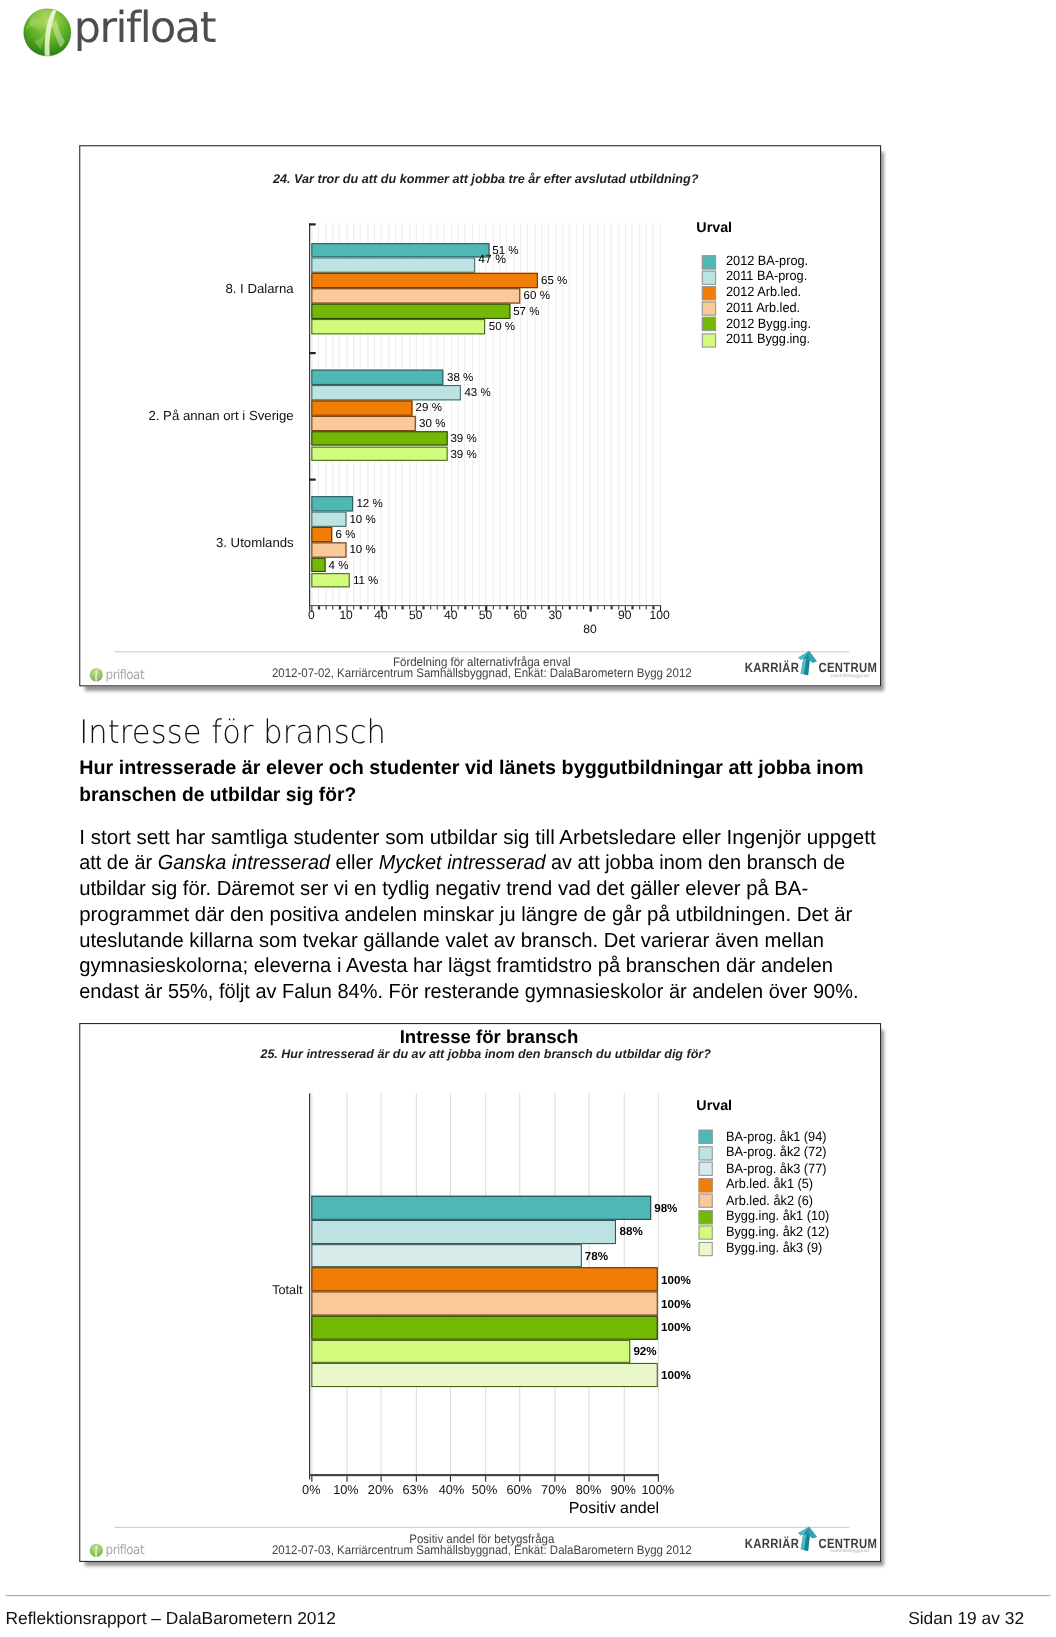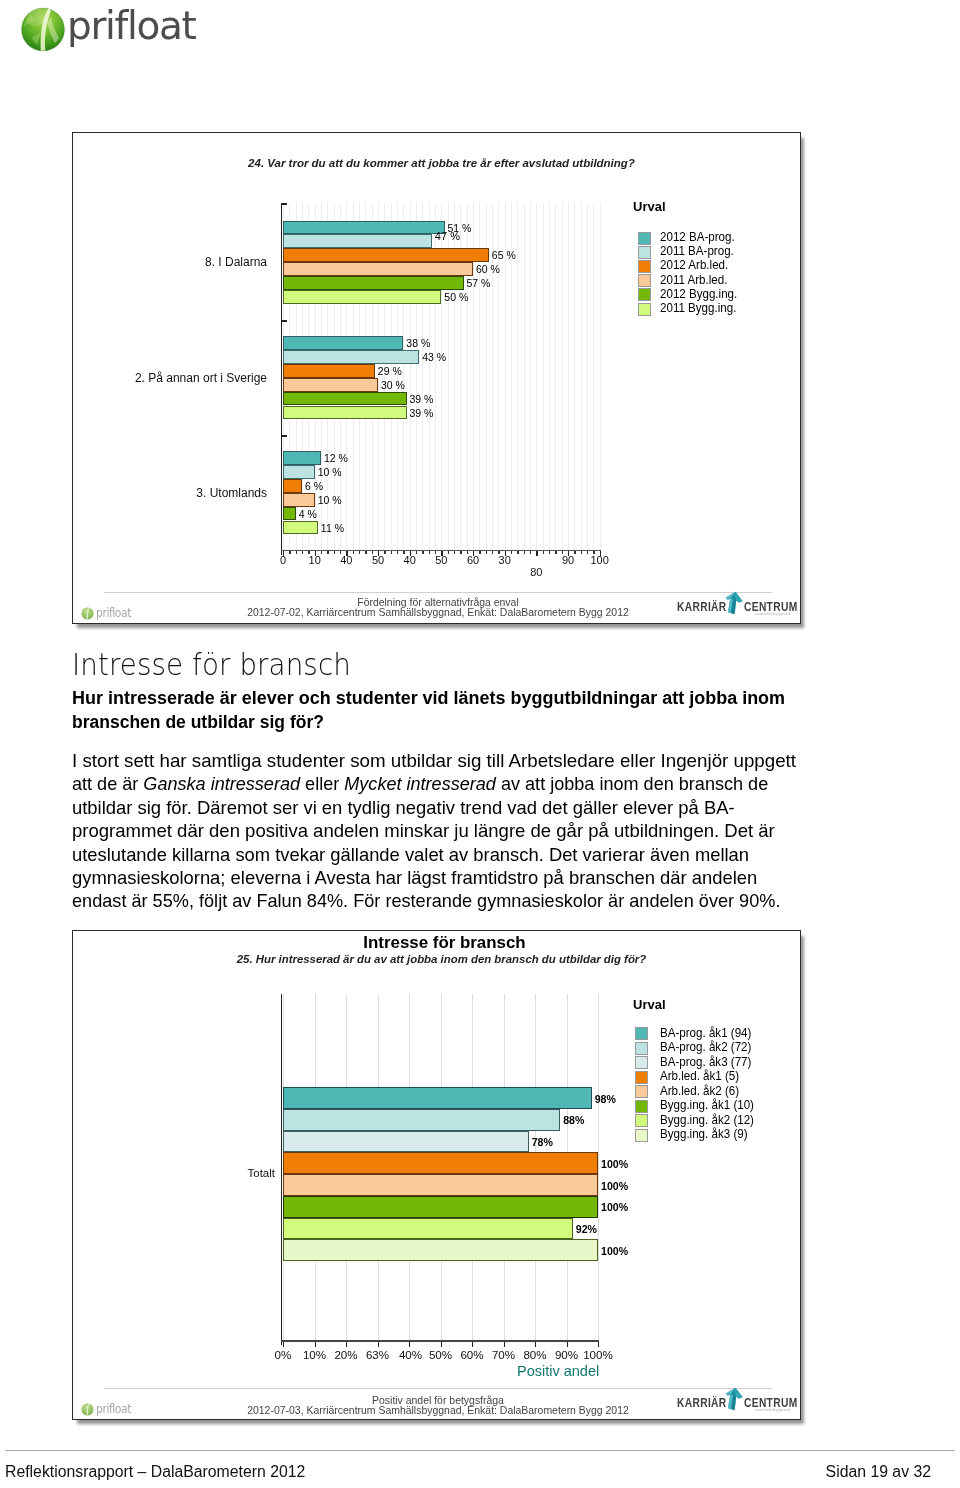--- a/index.html
+++ b/index.html
@@ -385,21 +385,21 @@
       <div class="legend-lb" style="left: 587px; top: 138.15px; font-size: 12.2px; white-space: nowrap; transform: scaleX(0.95); transform-origin: left center;">Arb.led. åk1 (5)</div>
       <div class="legend-sw" style="left: 562px; top: 154.2px; width: 11px; height: 11px; background: rgb(250, 201, 154); border-color: rgb(154, 154, 154);"></div>
       <div class="legend-lb" style="left: 587px; top: 152.7px; font-size: 12.2px; white-space: nowrap; transform: scaleX(0.95); transform-origin: left center;">Arb.led. åk2 (6)</div>
       <div class="legend-sw" style="left: 562px; top: 168.75px; width: 11px; height: 11px; background: rgb(114, 184, 4); border-color: rgb(154, 154, 154);"></div>
       <div class="legend-lb" style="left: 587px; top: 167.25px; font-size: 12.2px; white-space: nowrap; transform: scaleX(0.95); transform-origin: left center;">Bygg.ing. åk1 (10)</div>
       <div class="legend-sw" style="left: 562px; top: 183.3px; width: 11px; height: 11px; background: rgb(210, 250, 125); border-color: rgb(154, 154, 154);"></div>
       <div class="legend-lb" style="left: 587px; top: 181.8px; font-size: 12.2px; white-space: nowrap; transform: scaleX(0.95); transform-origin: left center;">Bygg.ing. åk2 (12)</div>
       <div class="legend-sw" style="left: 562px; top: 197.85px; width: 11px; height: 11px; background: rgb(232, 248, 200); border-color: rgb(154, 154, 154);"></div>
       <div class="legend-lb" style="left: 587px; top: 196.35px; font-size: 12.2px; white-space: nowrap; transform: scaleX(0.95); transform-origin: left center;">Bygg.ing. åk3 (9)</div>
     </div>
-  <div class="axis-title" style="left:444px;top:432px;font-size:14.5px;color:#0f766e;">Positiv andel</div>
+  <div class="axis-title" style="left:444px;top:432px;font-size:14.5px;color:#000000;">Positiv andel</div>
   <div class="footer-rule" style="left:31px;top:457px;width:668px;"></div>
   <div class="foot-txt" style="top:463px;">Positiv andel för betygsfråga</div>
   <div class="foot-txt" style="top:473px;">2012-07-03, Karriärcentrum Samhällsbyggnad, Enkät: DalaBarometern Bygg 2012</div>
   <div class="mini-logo" style="left:8px;top:471px;">
     <svg width="13" height="13" viewBox="0 0 46 46">
       <circle cx="23" cy="23" r="21" fill="#9cc96a"></circle>
       <circle cx="23" cy="23" r="21" fill="url(#miniGrad)"></circle>
       <path d="M26 3 C21 13 19 25 20 43 C22 43.6 24 44 25.5 43.6 C24 26 25 14 28.5 3.6 Z" fill="#e9f4d2" opacity="0.9"></path>
     </svg>
     <span class="mini-logo-text">prifloat</span>

